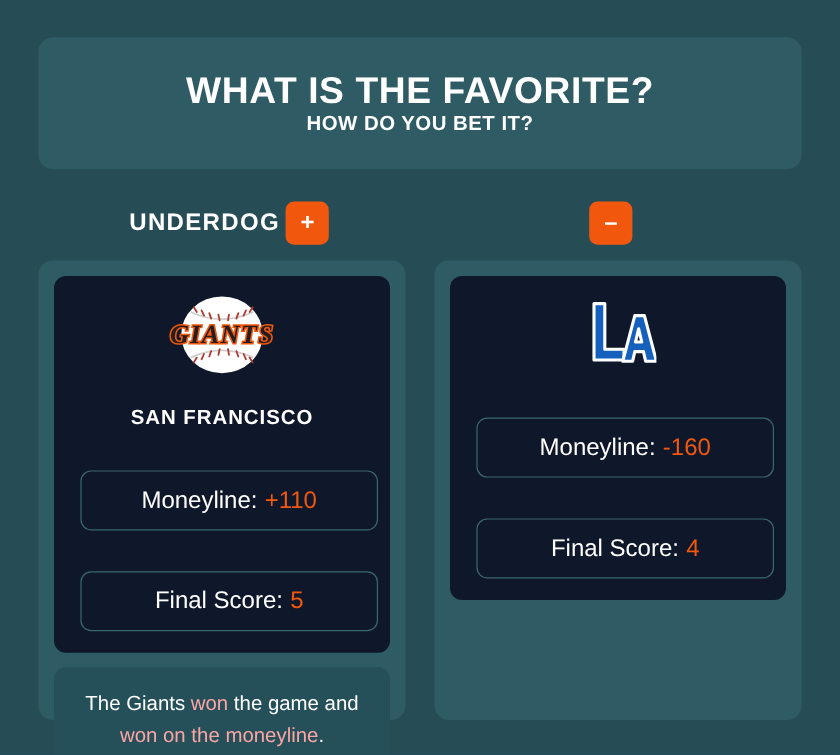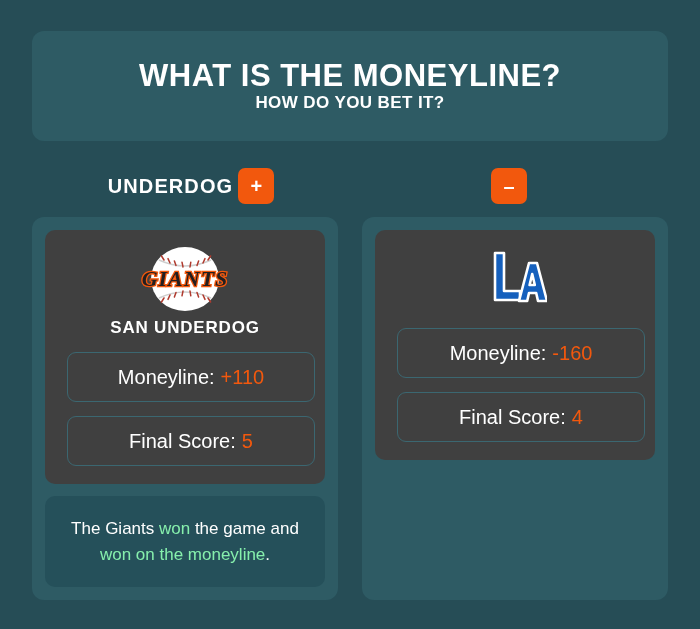--- a/index.html
+++ b/index.html
@@ -99,26 +99,27 @@
     background: #2e5b64;
     border-radius: 12px;
     padding: 13px;
     display: flex;
     flex-direction: column;
     gap: 12px;
   }
 
   
   .team-card {
-    background: #404040;
+    background: #0f172a;
     border-radius: 10px;
     padding: 14px 16px 18px;
     display: flex;
     flex-direction: column;
     align-items: center;
+    gap: 20px;
   }
 
   .logo-box {
     height: 70px;
     display: flex;
     align-items: center;
     justify-content: center;
   }
 
   
@@ -162,27 +163,27 @@
     display: flex;
     align-items: center;
     justify-content: center;
     text-align: center;
   }
   .outcome-text {
     font-size: 17px;
     line-height: 1.5;
     color: #ffffff;
   }
-  .hl { color: #86efac; }
+  .hl { color: #fca5a5; }
 </style>
 </head>
 <body>
 
 <div class="title-panel">
-  <div class="title-main">WHAT IS THE MONEYLINE?</div>
+  <div class="title-main">WHAT IS THE FAVORITE?</div>
   <div class="title-sub">HOW DO YOU BET IT?</div>
 </div>
 
 <div class="headings">
   <div class="heading-cell">
     <span class="heading-label">UNDERDOG</span>
     <span class="sign-badge">+</span>
   </div>
   <div class="heading-cell">
     <span class="sign-badge">–</span>
@@ -222,21 +223,21 @@
             <path d="M66 50 l2 4.4"></path>
               <path d="M71 53 l2.6 4"></path>
           </g>
 
           <g>
             <text x="48" y="41" text-anchor="middle" font-family="'Liberation Serif', serif" font-size="22" font-weight="bold" font-style="italic" letter-spacing="1" fill="#231f20" stroke="#f2580d" stroke-width="2.6" paint-order="stroke">GIANTS</text>
           </g>
         </svg>
       </div>
 
-      <div class="team-name">SAN UNDERDOG</div>
+      <div class="team-name">SAN FRANCISCO</div>
 
       <div class="stat-pill">
         <span>Moneyline:</span>
         <span class="value">+110</span>
       </div>
 
       <div class="stat-pill">
         <span>Final Score:</span>
         <span class="value">5</span>
       </div>

